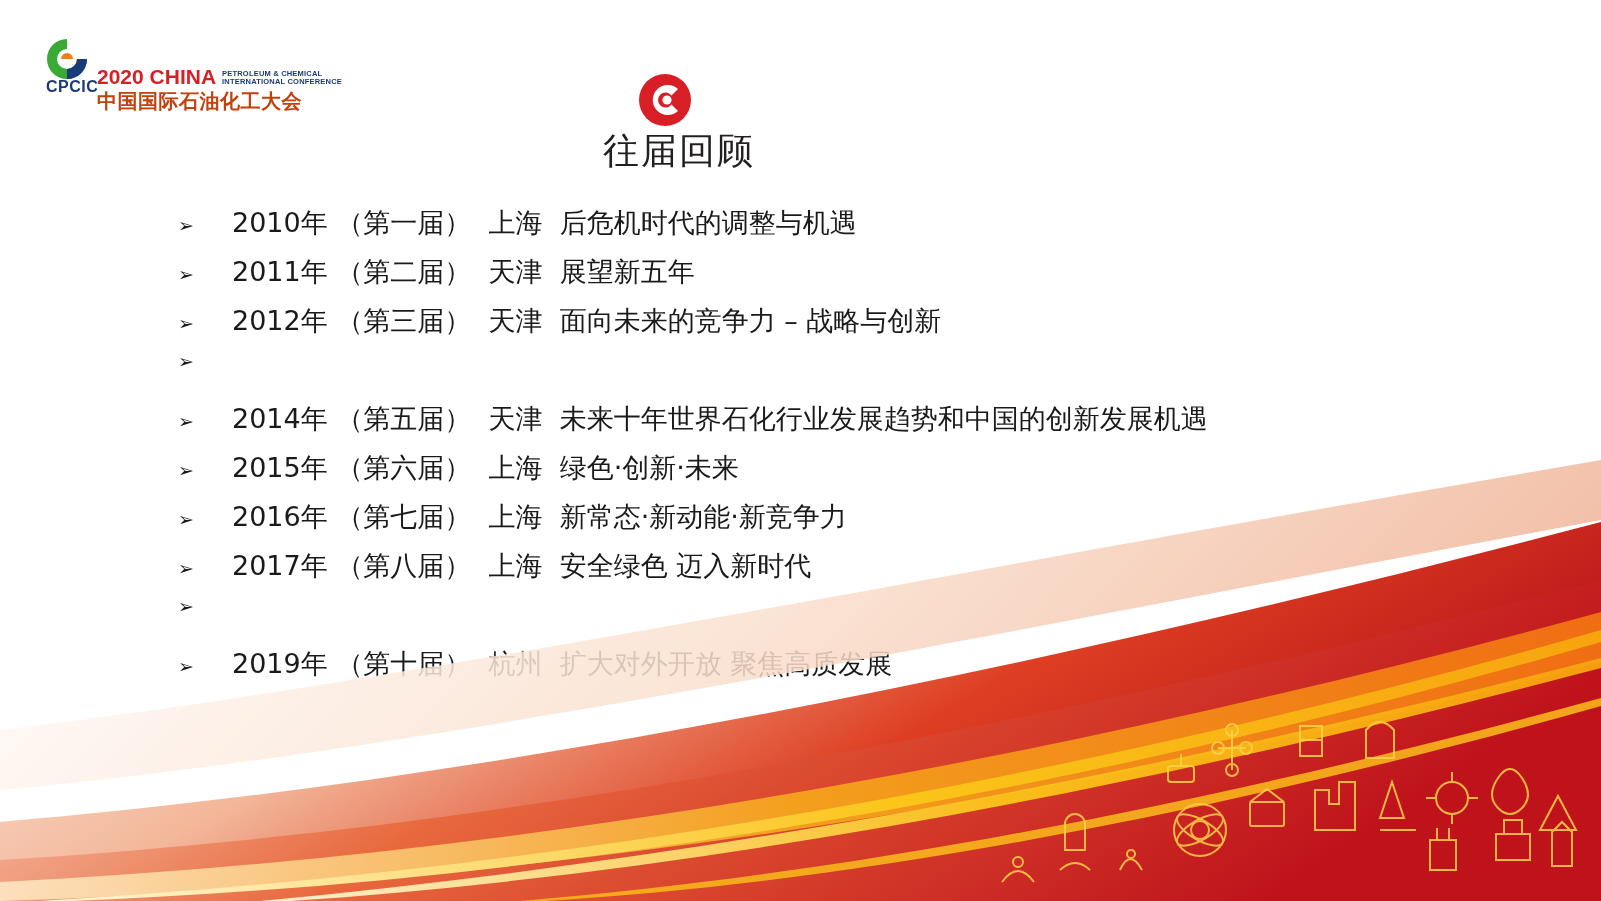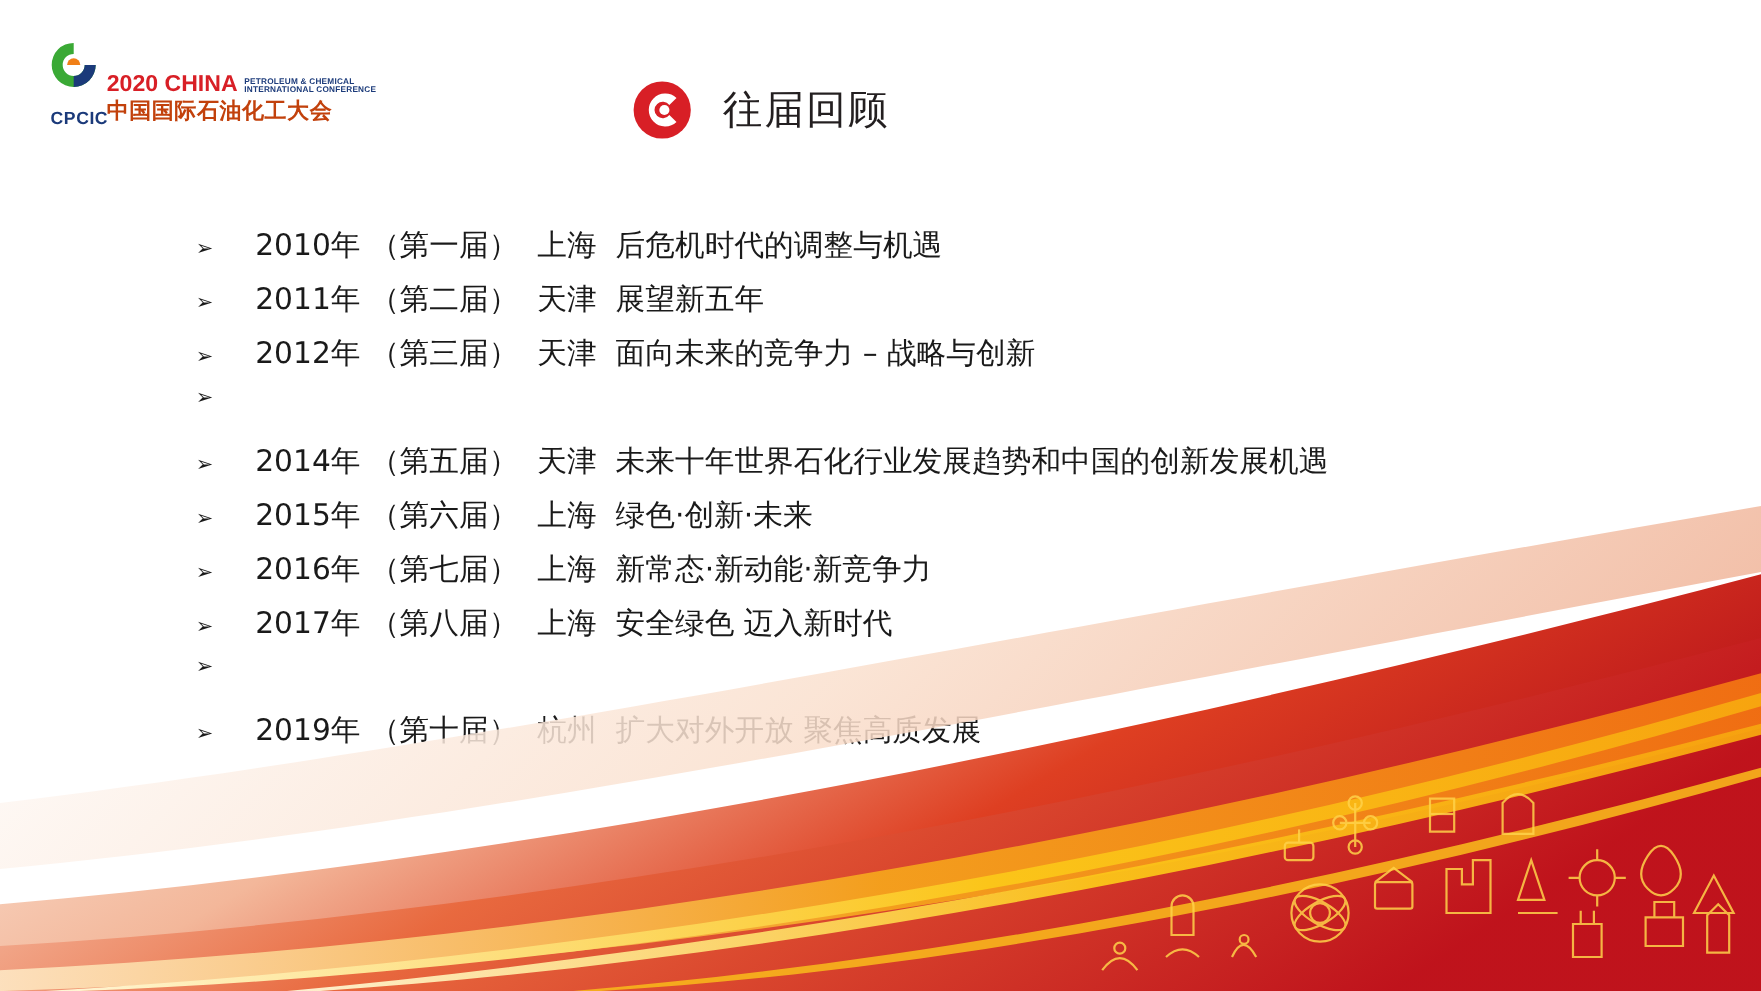--- a/index.html
+++ b/index.html
@@ -29,21 +29,21 @@
   .logo-mark {
     position: relative;
     width: 46px;
     height: 46px;
     margin-right: 7px;
   }
   .logo-mark svg { display: block; }
   .logo-cpcic {
     position: absolute;
     left: 2px;
-    top: 64px;
+    top: 42px;
     font-size: 16px;
     font-weight: bold;
     letter-spacing: 0.5px;
     color: #1b3a7a;
   }
   .logo-text {
     padding-top: 2px;
     margin-top: 28px;
   }
   .logo-line1 {
@@ -77,20 +77,21 @@
     line-height: 1.1;
   }
 
   
   .title-row {
     position: absolute;
     left: 575px;
     top: 73px;
     display: flex;
     align-items: center;
+    flex-direction: column;
   }
   .title-icon {
     width: 54px;
     height: 54px;
     flex: 0 0 auto;
   }
   .title-text {
     margin-left: 28px;
     font-size: 36px;
     color: #231f20;

